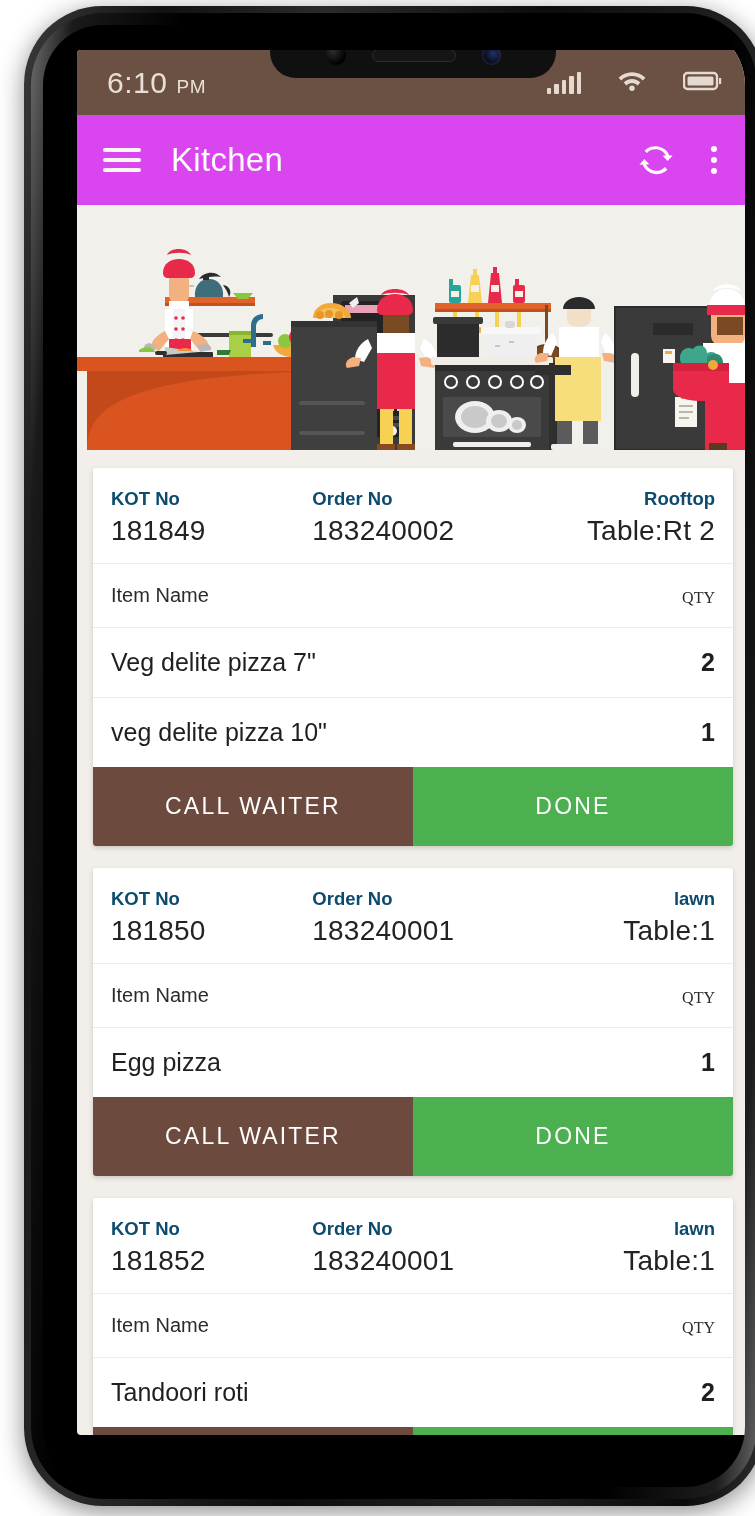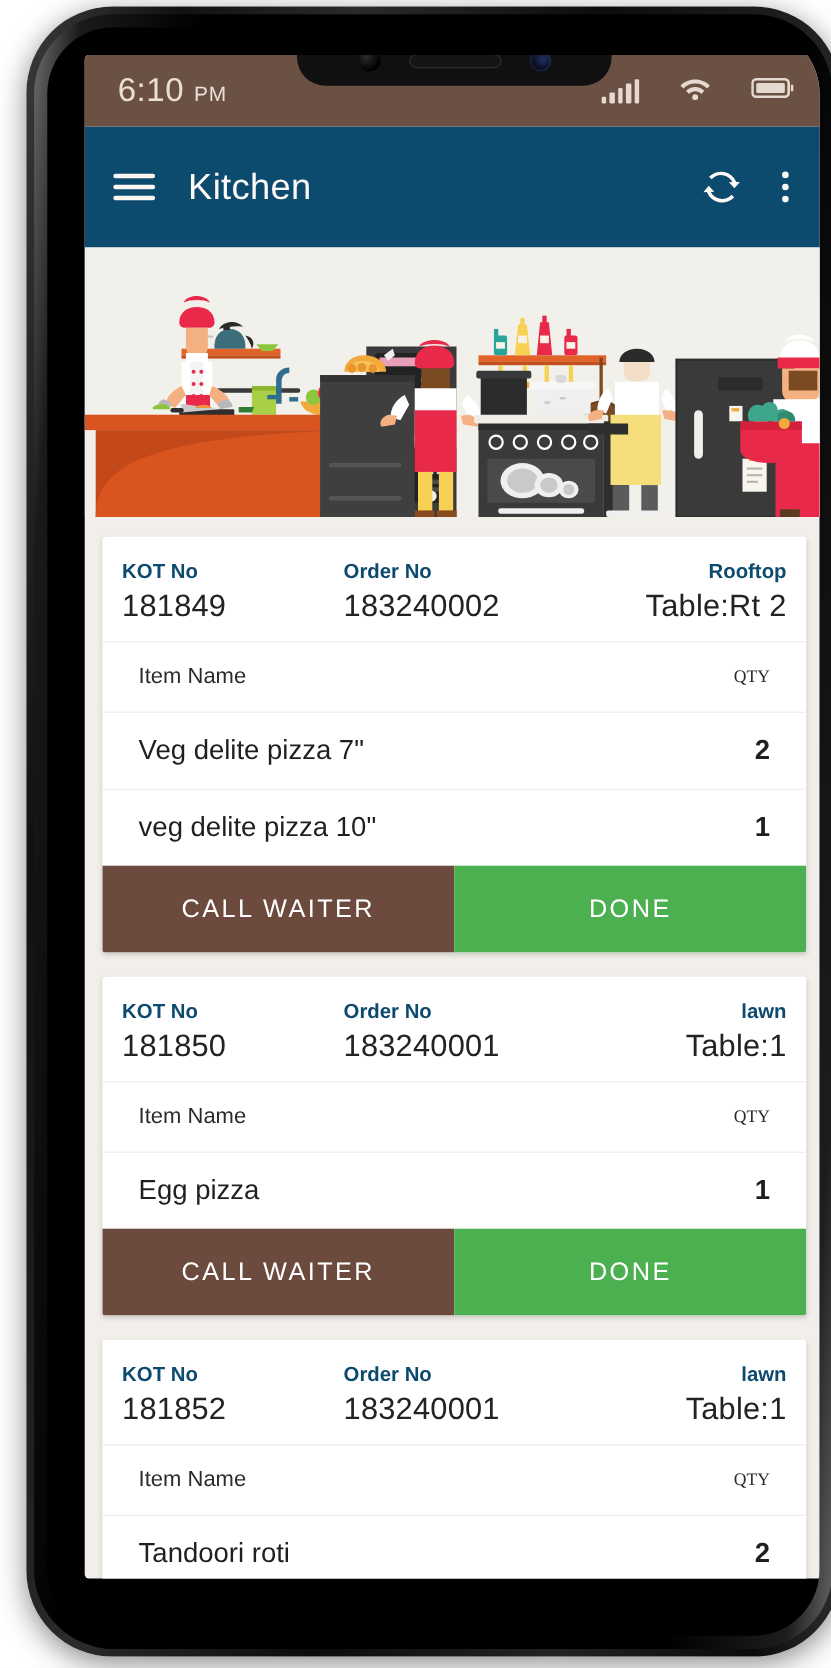--- a/index.html
+++ b/index.html
@@ -121,22 +121,22 @@
   }
   .notch-sensor {
     width: 19px; height: 19px; border-radius: 50%;
     background: radial-gradient(circle at 60% 40%, #20306b 0%, #0b0b14 60%, #000 100%);
     margin-top: 8px;
     box-shadow: inset 0 0 3px #3a4a8a;
   }
 
   
   .app-bar {
-    height: 110px;
-    background: #0c4a6e;
+    height: 90px;
+    background: #d946ef;
     display: flex;
     align-items: center;
     padding: 0 24px 0 26px;
   }
   .hamburger { width: 38px; cursor: pointer; }
   .hamburger span {
     display: block; height: 4px; border-radius: 2px;
     background: #FBF6F1; margin: 6px 0;
   }
   .app-title {
@@ -188,23 +188,23 @@
     margin-bottom: 5px;
   }
   .kot-value {
     color: #232323;
     font-size: 28px;
     display: block;
     letter-spacing: .2px;
   }
   .row {
     display: flex;
-    align-items: center;
+    align-items: flex-end;
     border-top: 1px solid #ECECEC;
-    padding: 20px 33px;
+    padding: 20px 18px;
   }
   .row.head .cell { font-size: 20px; color: #2B2B2B; }
   .row .cell-name { flex: 1; font-size: 25px; color: #1F1F1F; }
   .row .cell-qty { width: 90px; text-align: right; font-size: 25px; color: #1F1F1F; }
   .row.head .cell-name { font-size: 20px; }
   .row.head .cell-qty { font-size: 16px; font-weight: normal; font-family: Liberation Serif, serif; }
   .row .cell-qty.bold { font-weight: bold; }
   .actions { display: flex; }
   .btn {
     flex: 1;

